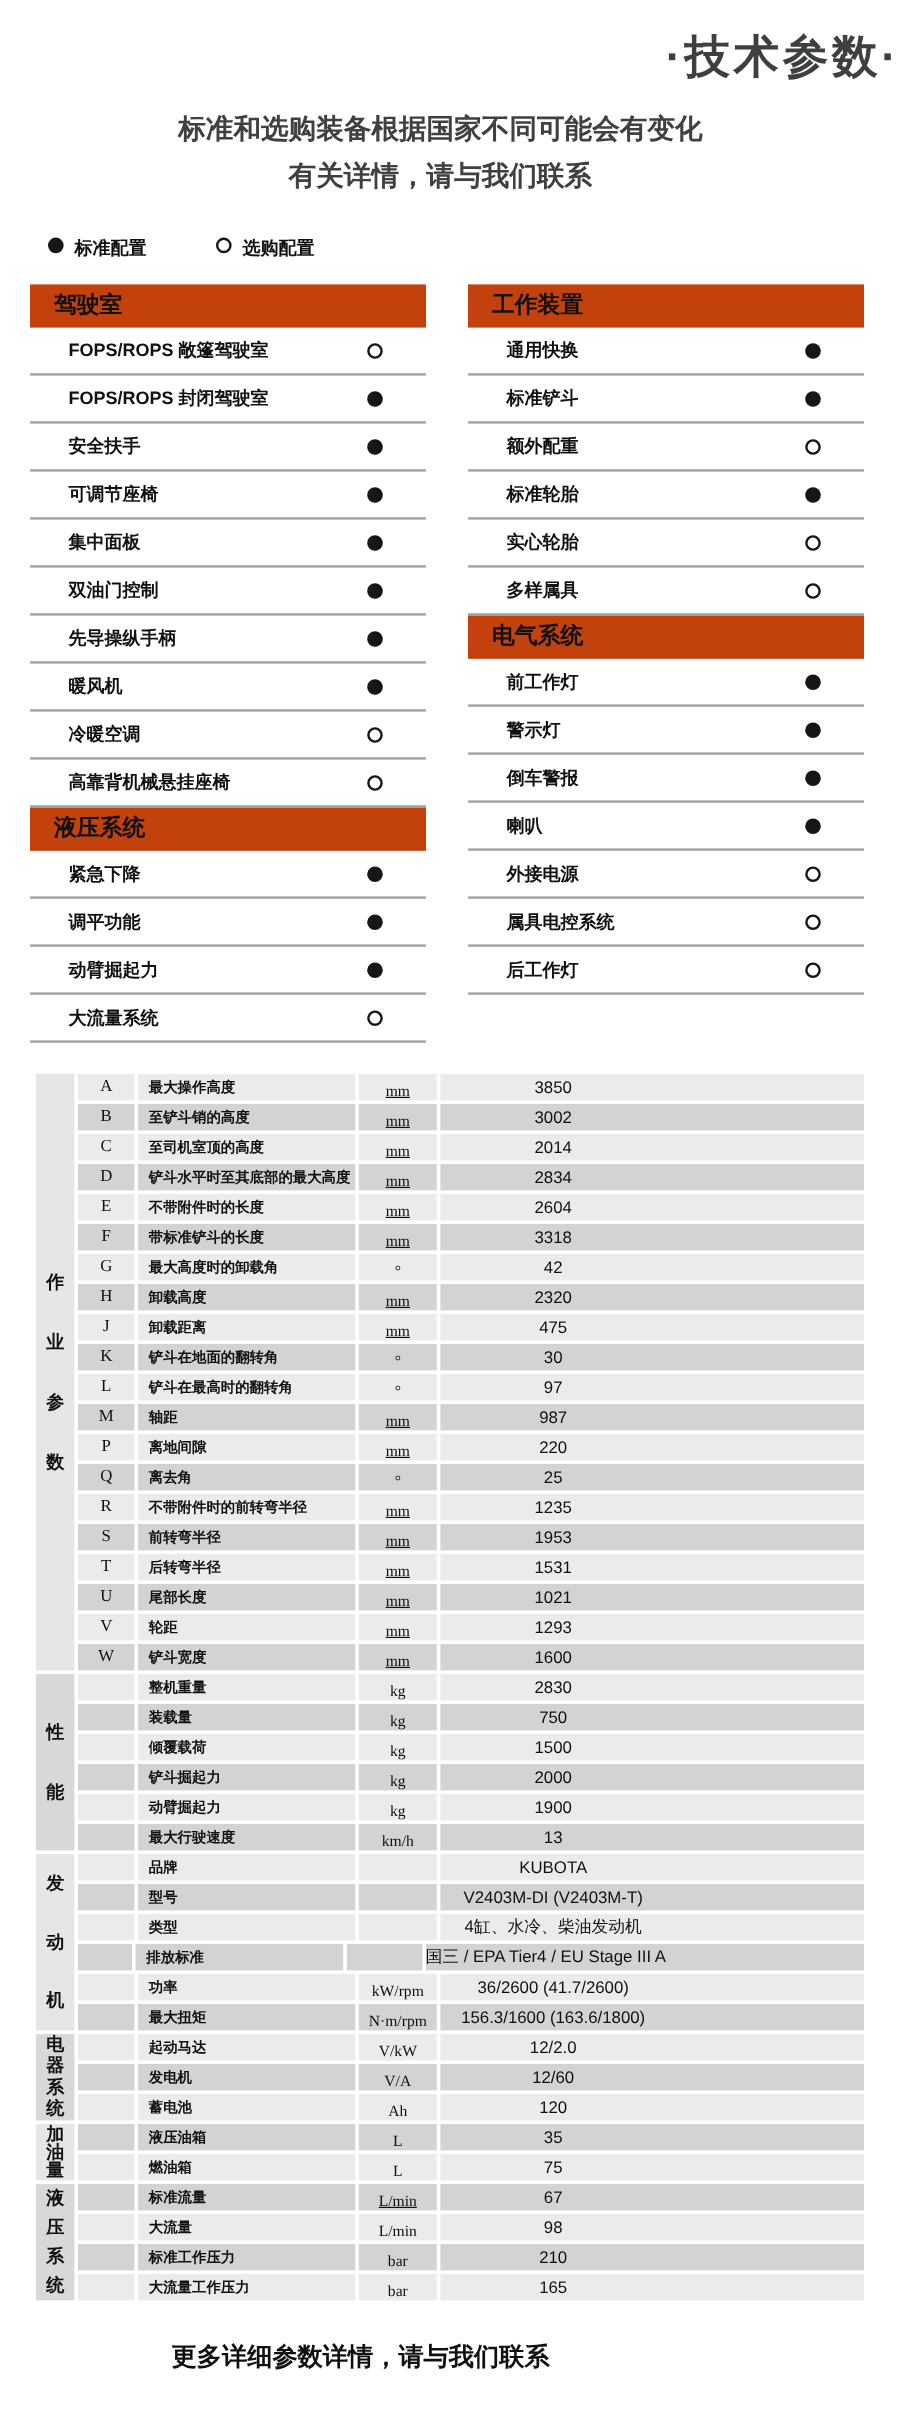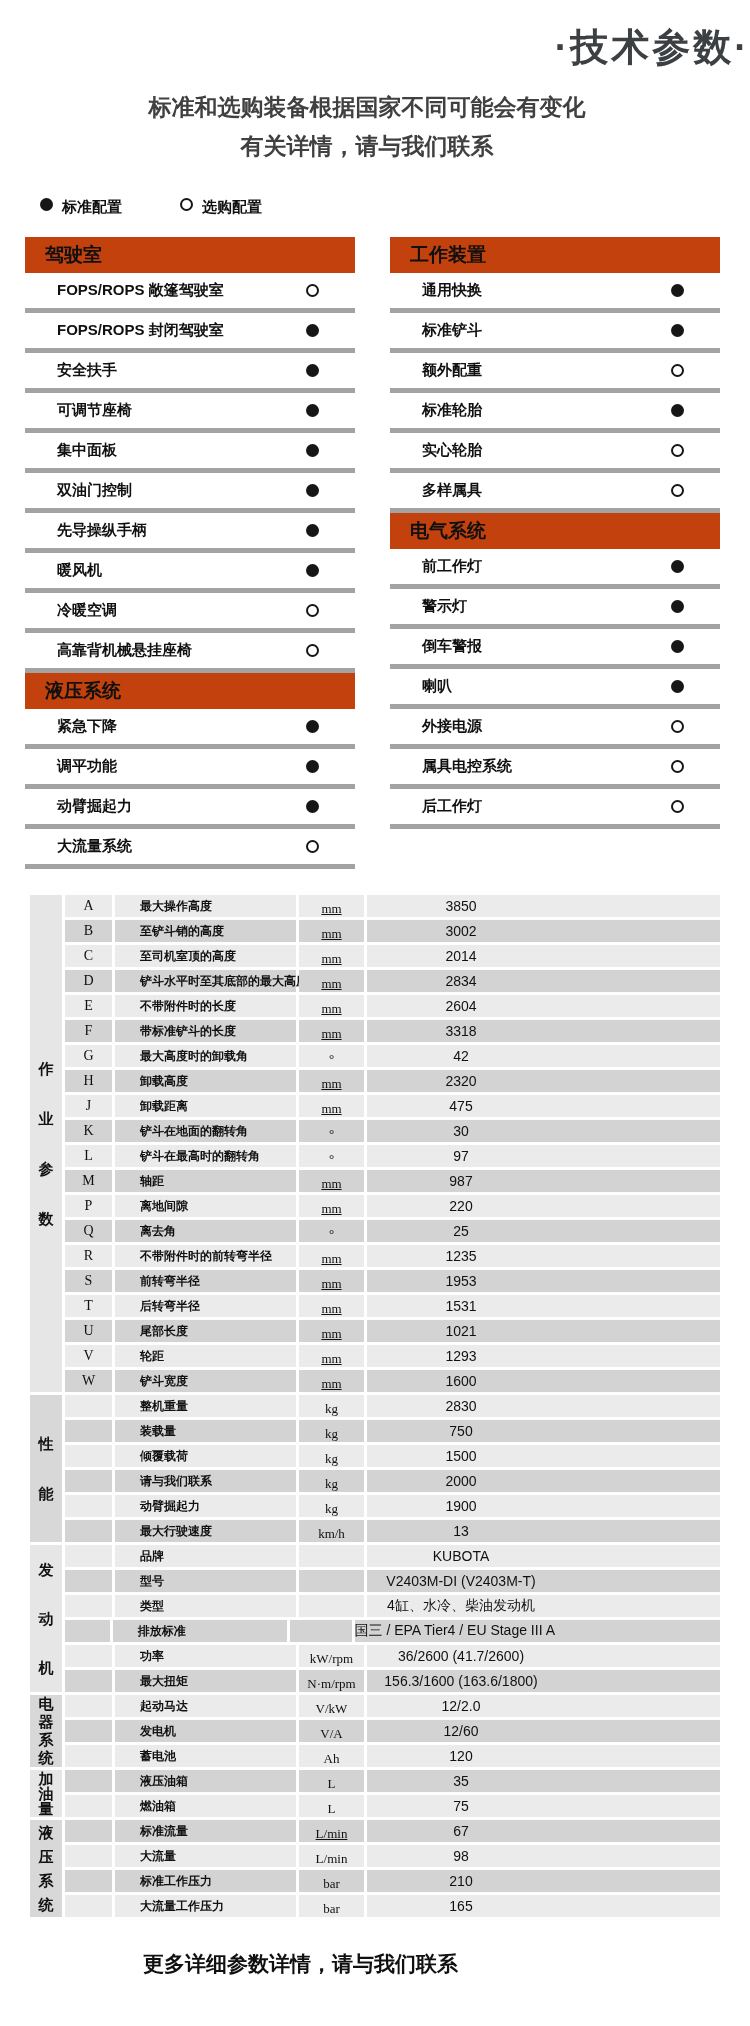--- a/index.html
+++ b/index.html
@@ -29,41 +29,41 @@
   
   .eq-col{position:absolute;top:237px;width:330px;}
   .eq-col.left{left:25px;}
   .eq-col.right{left:390px;}
   .sec-header{
     height:36px;line-height:36px;background:#c2410c;color:#101010;
     font-size:19px;font-weight:bold;padding-left:20px;box-sizing:border-box;
   }
   .eq-item{
     height:40px;display:flex;align-items:center;justify-content:space-between;
-    padding:0 36px 0 32px;box-sizing:border-box;border-bottom:5px solid #a3a3a3;
+    padding:0 36px 0 32px;box-sizing:border-box;border-bottom:2px solid #a3a3a3;
   }
   .eq-item .eq-label{font-size:15px;font-weight:bold;white-space:nowrap;}
   
   .spec-table{position:absolute;top:895px;left:30px;width:690px;height:1025px;}
   .cat-cell{
     position:absolute;left:0;width:32px;display:flex;flex-direction:column;
     align-items:center;justify-content:center;font-size:15px;font-weight:bold;
   }
   .cat-cell span{display:block;text-align:center;}
   .cat-l{background:#e6e6e6;}
   .cat-d{background:#d8d8d8;}
   .t-rows{position:absolute;left:35px;top:0;width:655px;}
   .t-row{height:25px;}
   .t-inner{height:22px;display:flex;column-gap:3px;}
   .shade-l .c{background:#ebebeb;}
   .shade-d .c{background:#d3d3d3;}
   .c{display:flex;align-items:center;justify-content:center;box-sizing:border-box;}
   .c-letter{width:47px;font-family:"Liberation Serif","DejaVu Serif",serif;font-size:14px;}
   .c-label{
-    width:181px;justify-content:flex-start;padding-left:25px;
+    width:181px;justify-content:flex-start;padding-left:9px;
     font-size:12px;font-weight:bold;white-space:nowrap;overflow:visible;
   }
   .c-unit{width:65px;font-family:"Liberation Serif","DejaVu Serif",serif;font-size:13px;align-items:flex-end;}
   .c-unit .u{text-decoration:underline;}
   .c-value{
     flex:1;padding-right:165px;font-family:Liberation Sans, sans-serif;
     font-size:14px;white-space:nowrap;overflow:visible;
   }
   
   .page-footer{
@@ -431,21 +431,21 @@
           <div class="c c-label">倾覆载荷</div>
           <div class="c c-unit">
             <span>kg</span>
           </div>
           <div class="c c-value">1500</div>
         </div>
       </div>
       <div class="t-row shade-d">
         <div class="t-inner">
           <div class="c c-letter"></div>
-          <div class="c c-label">请与我们联系</div>
+          <div class="c c-label">铲斗掘起力</div>
           <div class="c c-unit">
             <span>kg</span>
           </div>
           <div class="c c-value">2000</div>
         </div>
       </div>
       <div class="t-row shade-l">
         <div class="t-inner">
           <div class="c c-letter"></div>
           <div class="c c-label">动臂掘起力</div>

